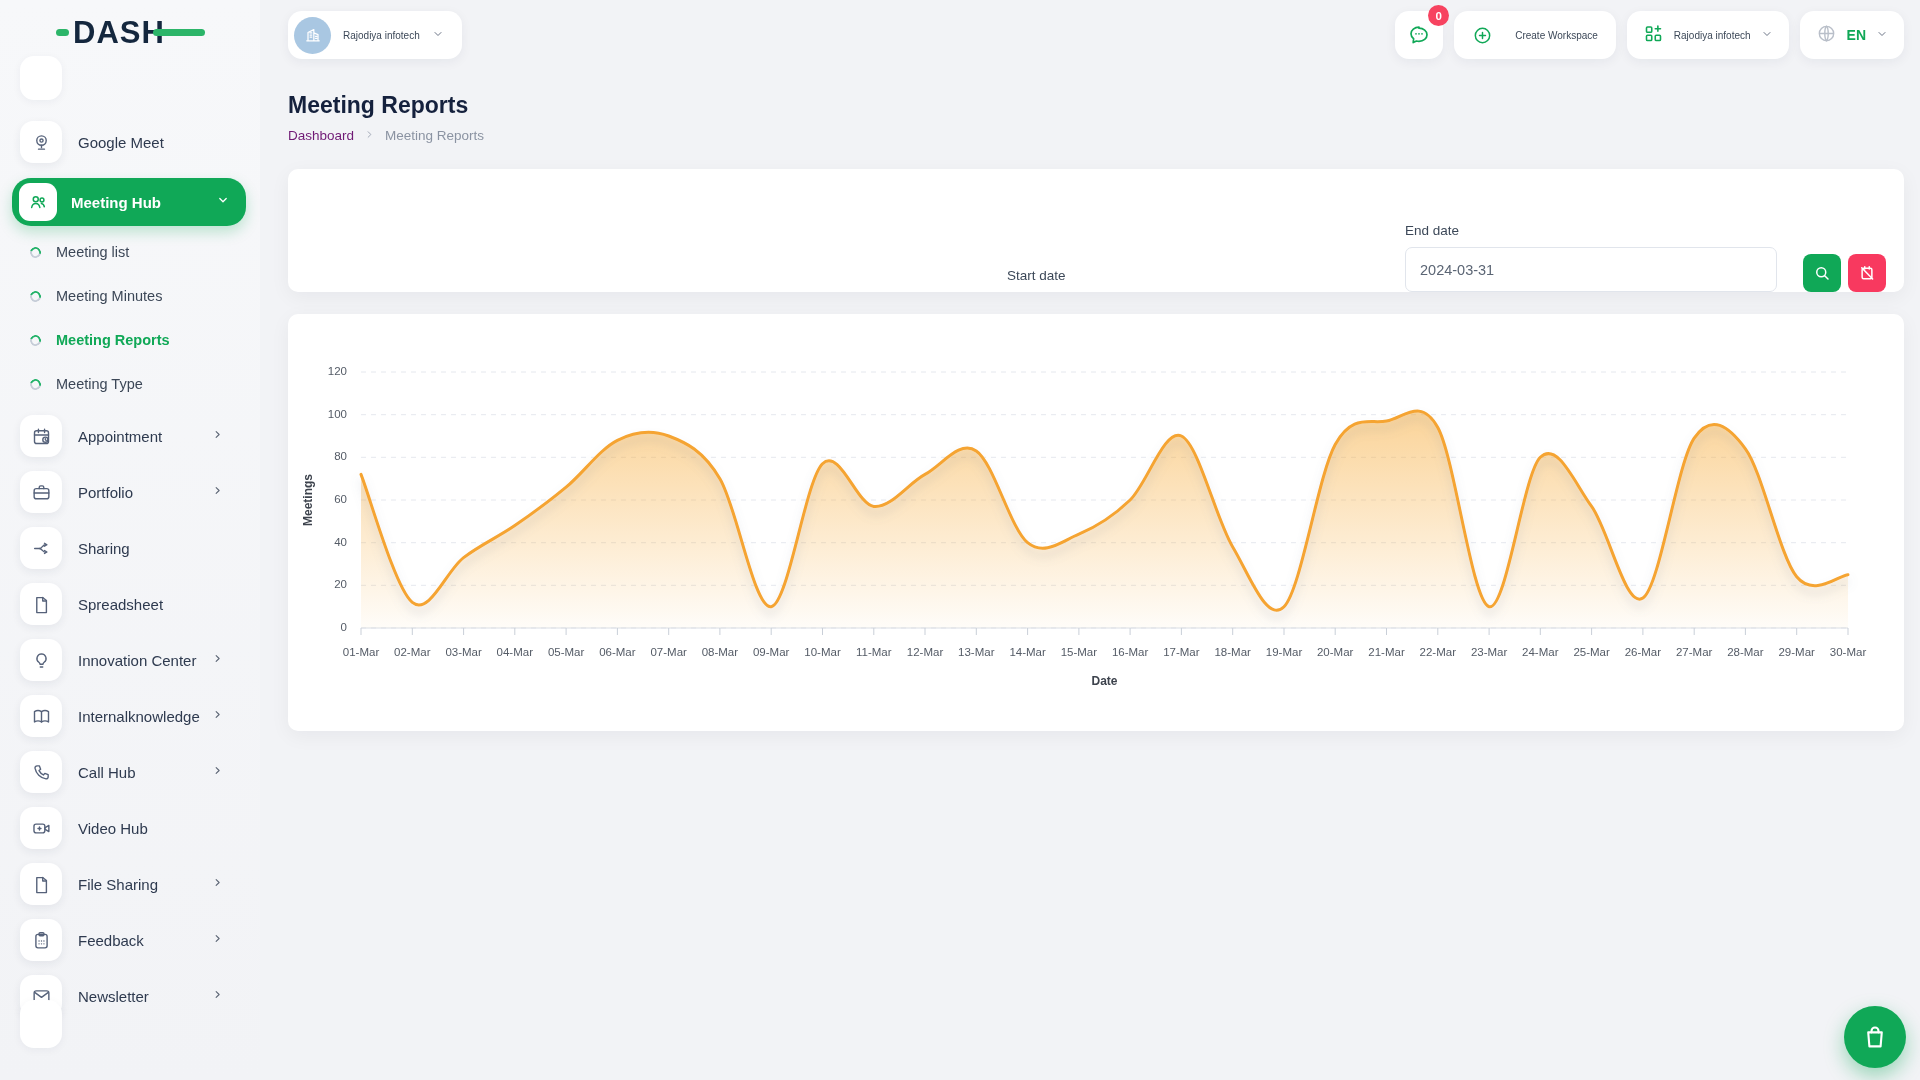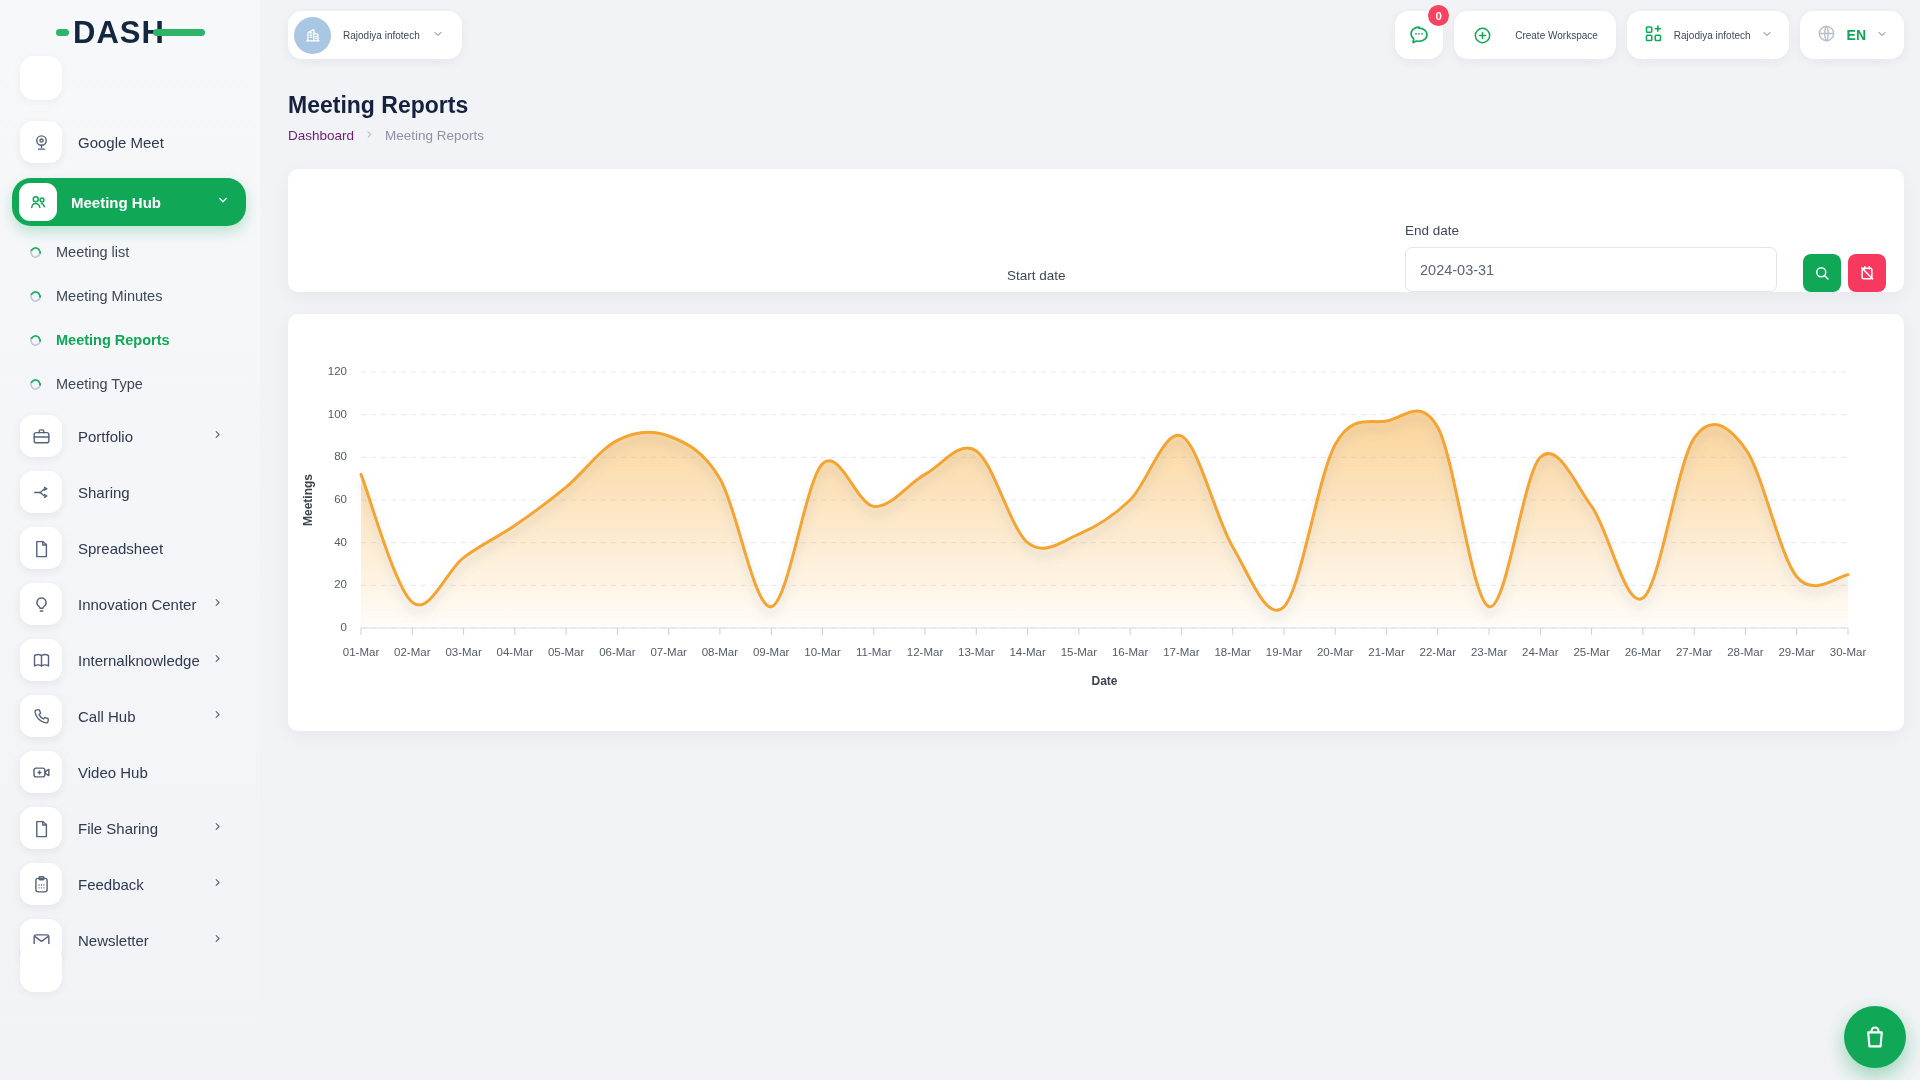--- a/index.html
+++ b/index.html
@@ -147,20 +147,34 @@
             <span class="bullet"></span>
             <span class="lbl">Meeting Minutes</span>
           </div>
           <div class="m-sub active">
             <span class="bullet"></span>
             <span class="lbl">Meeting Reports</span>
           </div>
           <div class="m-sub">
             <span class="bullet"></span>
             <span class="lbl">Meeting Type</span>
+          </div>
+          <div class="m-item">
+            <span class="icon-chip">
+              <svg viewBox="0 0 24 24" fill="none" stroke-linecap="round" stroke-linejoin="round">
+                <rect x="4" y="5.5" width="16" height="14.5" rx="2.4"></rect>
+                <path d="M8.5 3.6v3.8M15.5 3.6v3.8M4 10.2h16"></path>
+                <circle cx="16.4" cy="15.6" r="2.9"></circle>
+                <path d="M16.4 14.4v1.4l1 .8"></path>
+              </svg>
+            </span>
+            <span class="lbl">Appointment</span>
+            <span class="chev"><svg viewBox="0 0 24 24">
+                <path d="M9.5 6.5l5.5 5.5-5.5 5.5"></path>
+              </svg></span>
           </div>
           <div class="m-item">
             <span class="icon-chip">
               <svg viewBox="0 0 24 24" fill="none" stroke-linecap="round" stroke-linejoin="round">
                 <rect x="3.6" y="7.6" width="16.8" height="11.6" rx="2.4"></rect>
                 <path d="M9.4 7.6V6.1a1.7 1.7 0 011.7-1.7h1.8a1.7 1.7 0 011.7 1.7v1.5M3.6 12.6h16.8"></path>
               </svg>
             </span>
             <span class="lbl">Portfolio</span>
             <span class="chev"><svg viewBox="0 0 24 24">

